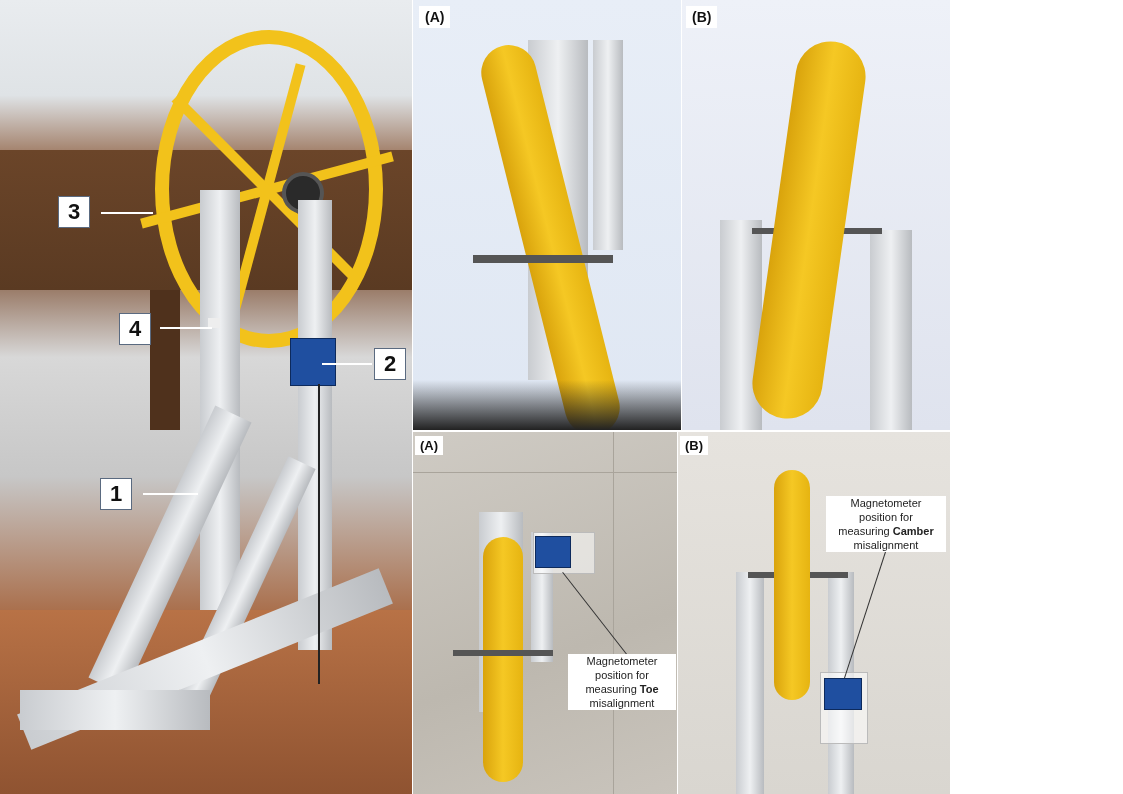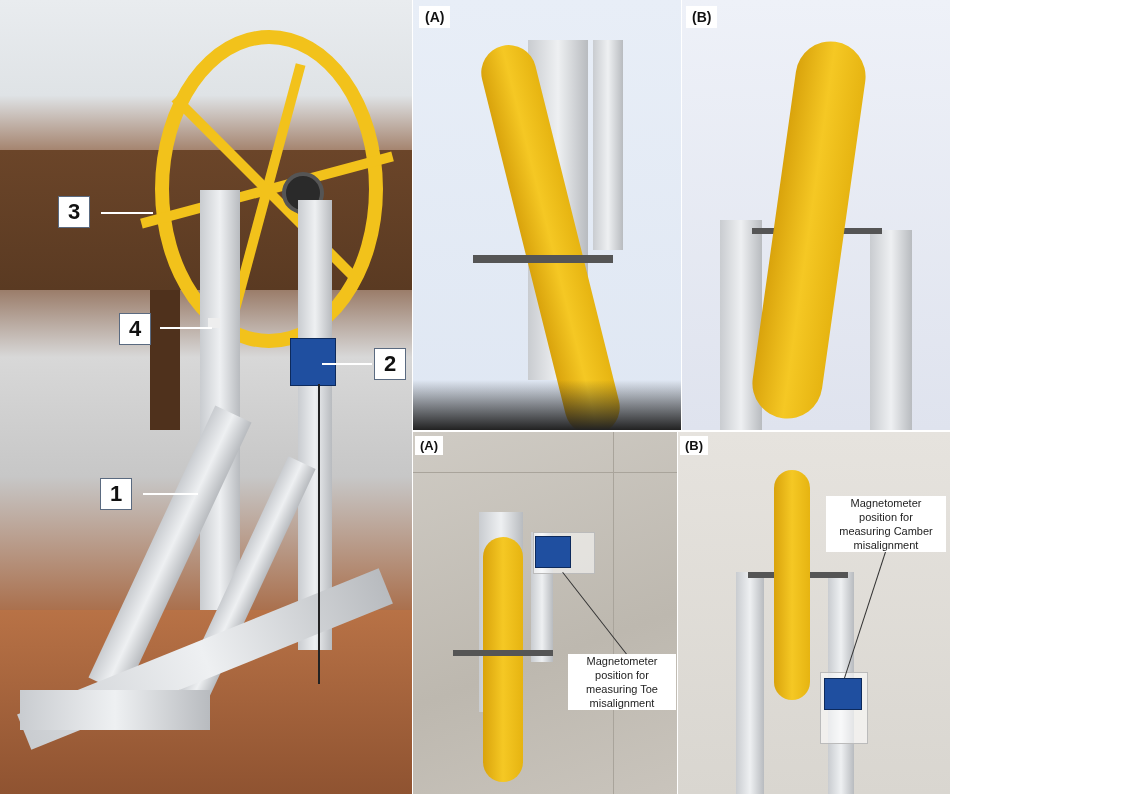--- a/index.html
+++ b/index.html
@@ -8,21 +8,21 @@
   
   #main{left:0;top:0;width:412px;height:794px;background:linear-gradient(180deg,#e9ecef 0%,#dfe3e6 12%,#8b5a3a 22%,#7a4c2f 32%,#d8d8d8 45%,#c7c7c7 60%,#a86a45 78%,#8d5433 100%);}
   #topA{left:413px;top:0;width:268px;height:430px;background:linear-gradient(180deg,#e8eef7,#dfe7f3);}
   #topB{left:682px;top:0;width:268px;height:430px;background:linear-gradient(180deg,#eef1f8,#dfe3ee);}
   #botA{left:413px;top:432px;width:264px;height:362px;background:linear-gradient(160deg,#cfcbc4,#bdb8af 60%,#c9c4bc);}
   #botB{left:678px;top:432px;width:272px;height:362px;background:linear-gradient(180deg,#e6e3de,#d9d6d0);}
   .letter{position:absolute;background:#fff;font-weight:bold;font-size:14px;padding:3px 6px;color:#111;}
   .numlabel{position:absolute;background:#fff;border:1.5px solid #5a6a80;font-weight:bold;font-size:22px;width:30px;height:30px;display:flex;align-items:center;justify-content:center;color:#111;}
   .leader{position:absolute;height:2px;background:#fff;}
   .callout{position:absolute;background:#fff;font-size:11px;line-height:14px;text-align:center;color:#222;padding:0 4px;}
-  .callout b{font-weight:normal;}
+  .callout b{font-weight:bold;}
   .wheel{position:absolute;border-radius:50%;border:14px solid #f2c21b;box-sizing:border-box;}
   .spoke{position:absolute;background:#f2c21b;}
   .bar{position:absolute;background:linear-gradient(90deg,#c9ccd0,#eef0f2,#b8bbbf);}
   .rimside{position:absolute;background:linear-gradient(90deg,#d9a30c,#f5c824,#e6b411);border-radius:40px;}
   .board{position:absolute;background:#1f4fa0;border:1px solid #0d2a5c;}
   .cable{position:absolute;border-left:2px solid #222;}
   .line{position:absolute;height:1px;background:#333;transform-origin:0 0;}
 </style>
 </head>
 <body>

